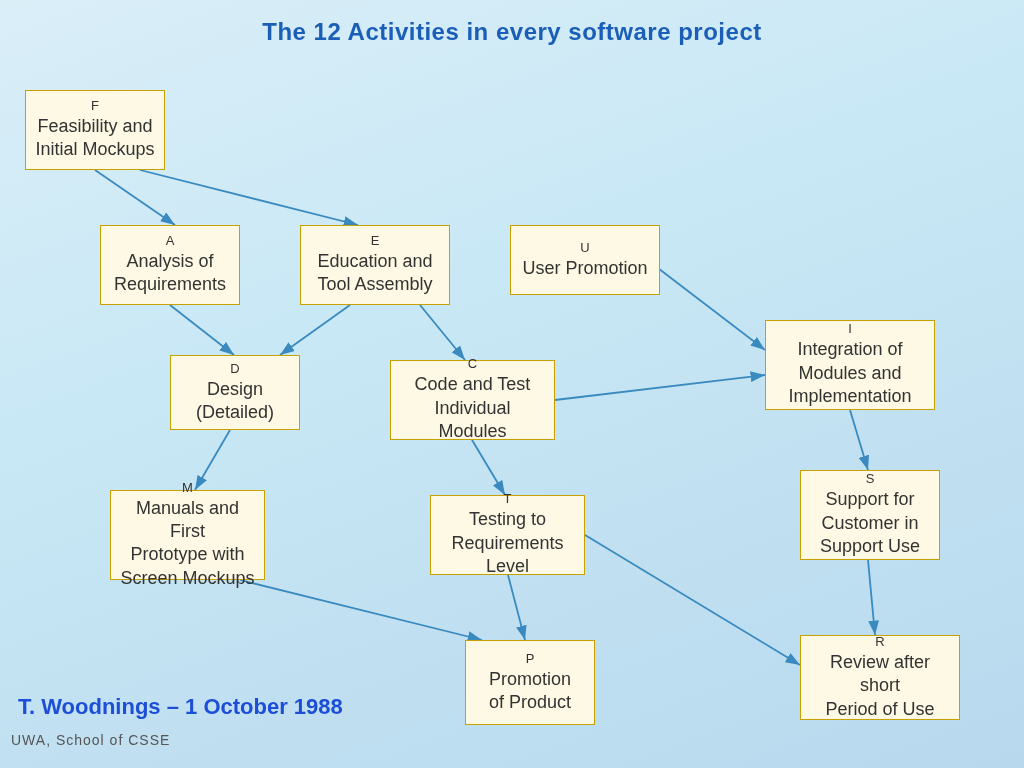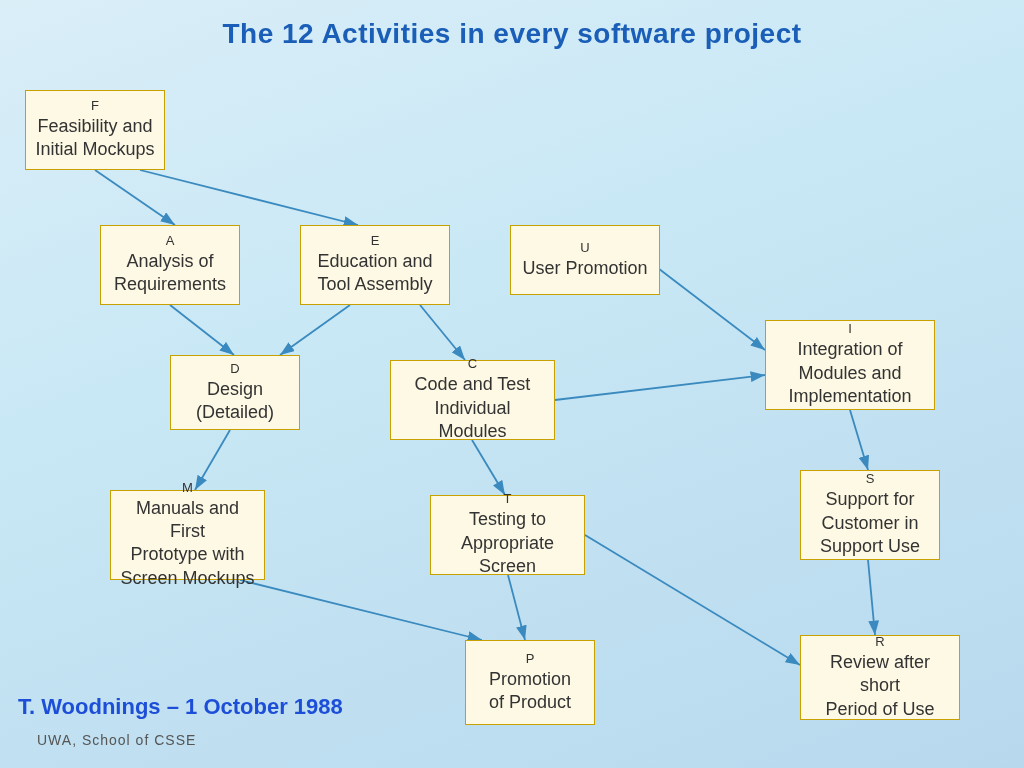--- a/index.html
+++ b/index.html
@@ -8,21 +8,21 @@
       width: 1024px;
       height: 768px;
       overflow: hidden;
       font-family: Arial, sans-serif;
       background: linear-gradient(160deg, #daeef8 0%, #c8e8f5 40%, #b8d8ee 100%);
       position: relative;
     }
 
     .page-title {
       color: #1a5eb8;
-      font-size: 28px;
+      font-size: 24px;
       font-weight: 900;
       text-align: center;
       padding: 18px 10px 10px;
       letter-spacing: 0.5px;
     }
 
     .diagram-area {
       position: absolute;
       top: 80px;
       left: 0;
@@ -71,21 +71,21 @@
       bottom: 48px;
       left: 18px;
       font-size: 22px;
       font-weight: bold;
       color: #1d4ed8;
     }
 
     .footer-institution {
       position: absolute;
       bottom: 20px;
-      left: 37px;
+      left: 11px;
       font-size: 14px;
       color: #555;
       letter-spacing: 1px;
     }
   </style>
 </head>
 <body>
 
 <div class="page-title">The 12 Activities in every software project</div>
 
@@ -165,21 +165,21 @@
       </div>
       <div class="activity-box" style="left: 110px; top: 410px; width: 155px; height: 90px;">
         <span class="letter">M</span>
         <span class="name">Manuals and First</span>
         <span class="name">Prototype with</span>
         <span class="name">Screen Mockups</span>
       </div>
       <div class="activity-box" style="left: 430px; top: 415px; width: 155px; height: 80px;">
         <span class="letter">T</span>
         <span class="name">Testing to</span>
-        <span class="name">Appropriate Screen</span>
+        <span class="name">Requirements Level</span>
       </div>
       <div class="activity-box" style="left: 800px; top: 390px; width: 140px; height: 90px;">
         <span class="letter">S</span>
         <span class="name">Support for</span>
         <span class="name">Customer in</span>
         <span class="name">Support Use</span>
       </div>
       <div class="activity-box" style="left: 465px; top: 560px; width: 130px; height: 85px;">
         <span class="letter">P</span>
         <span class="name">Promotion</span>

